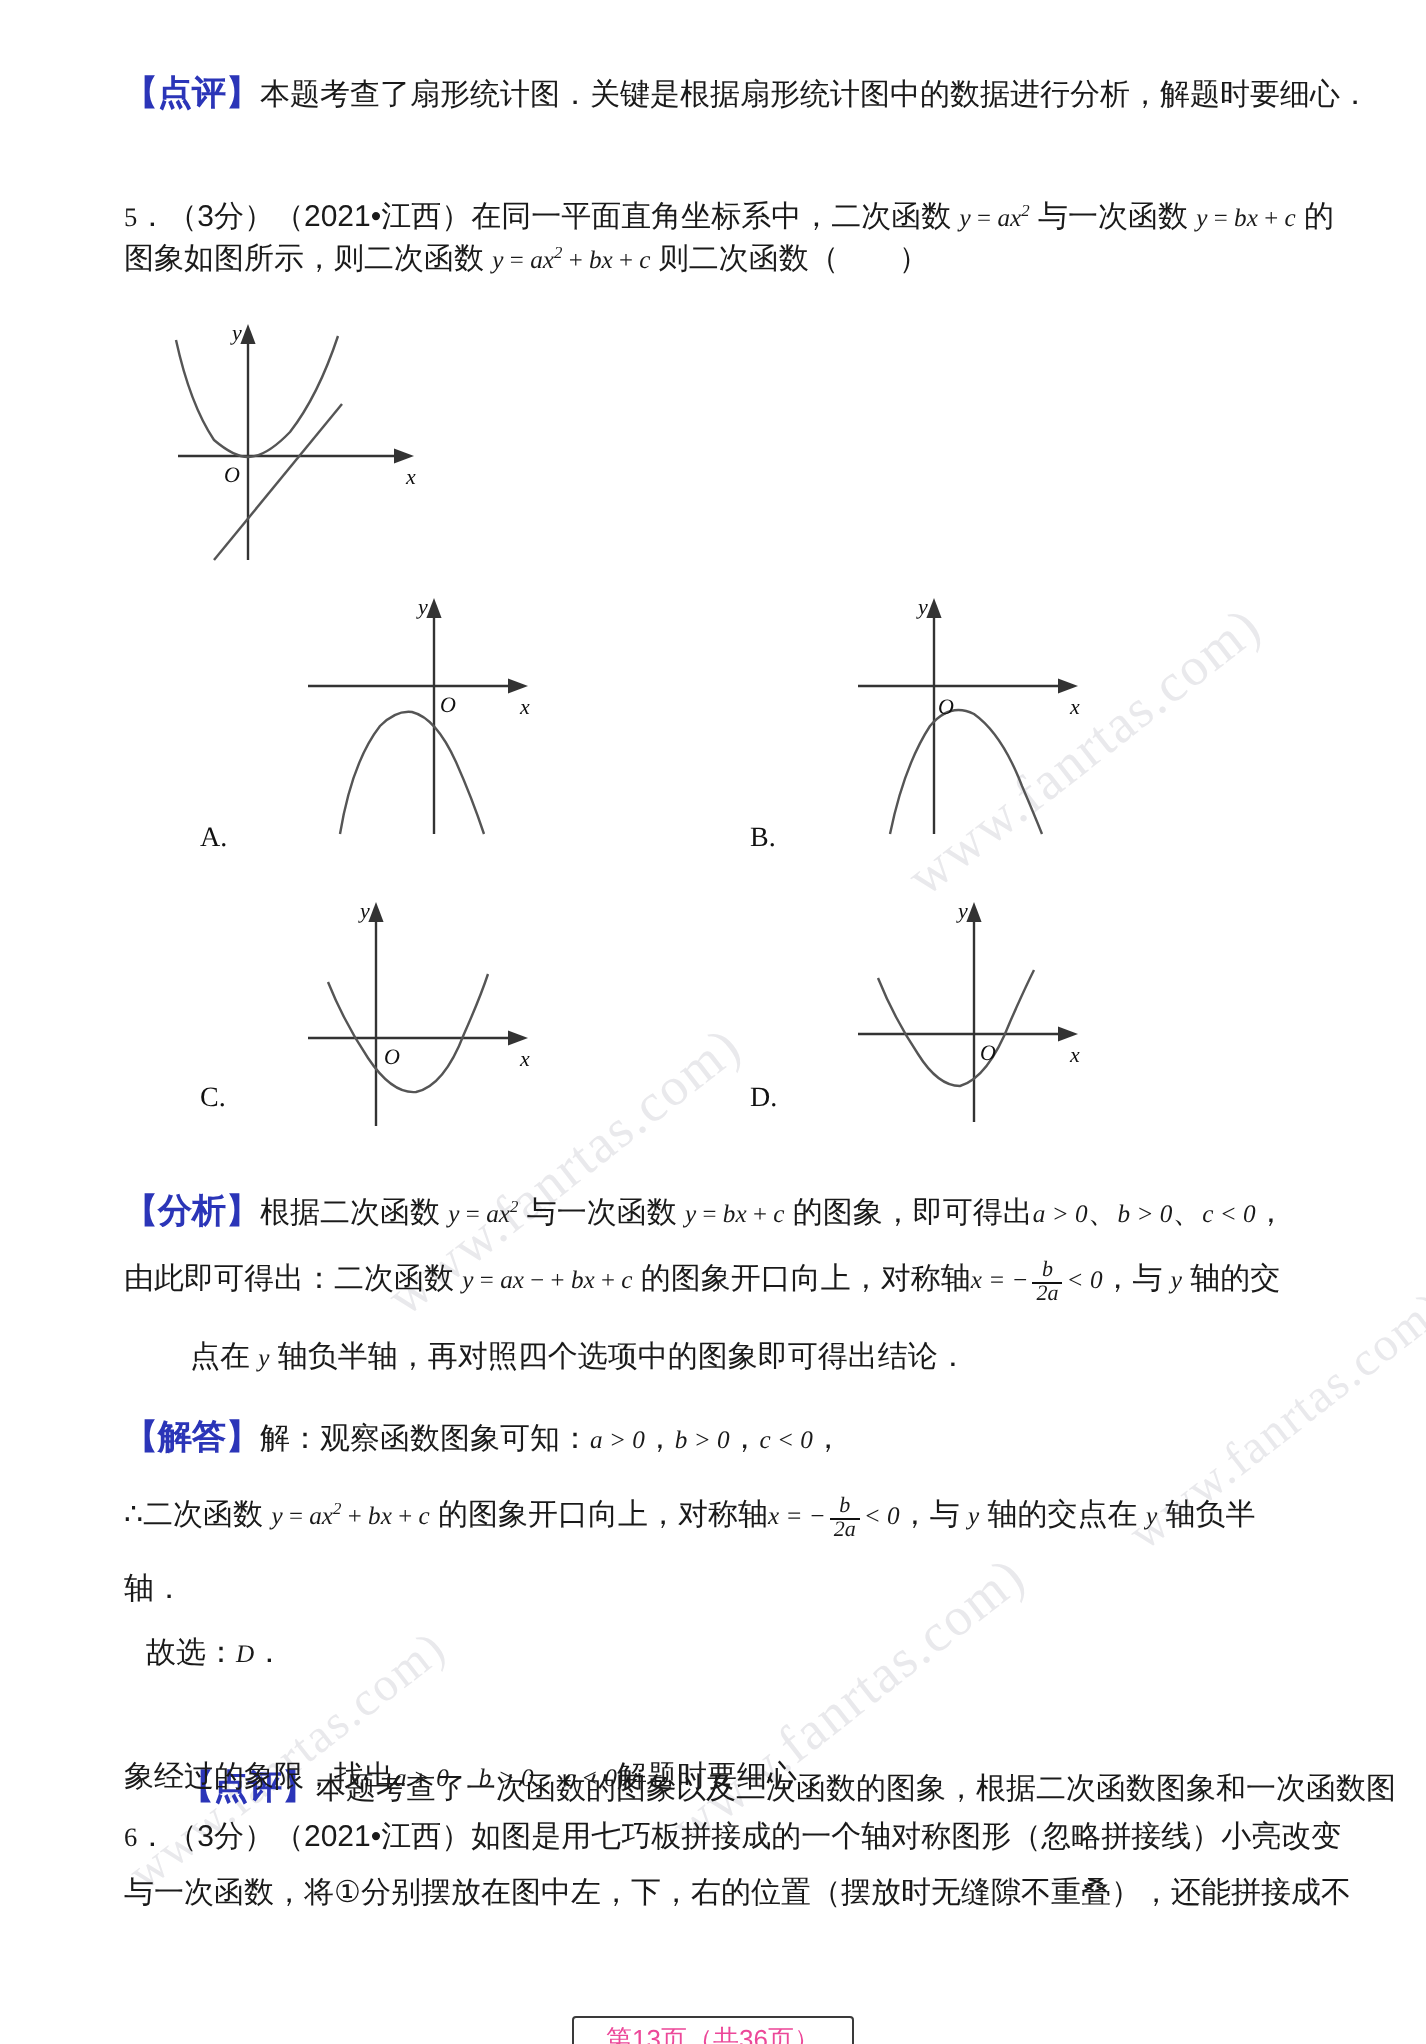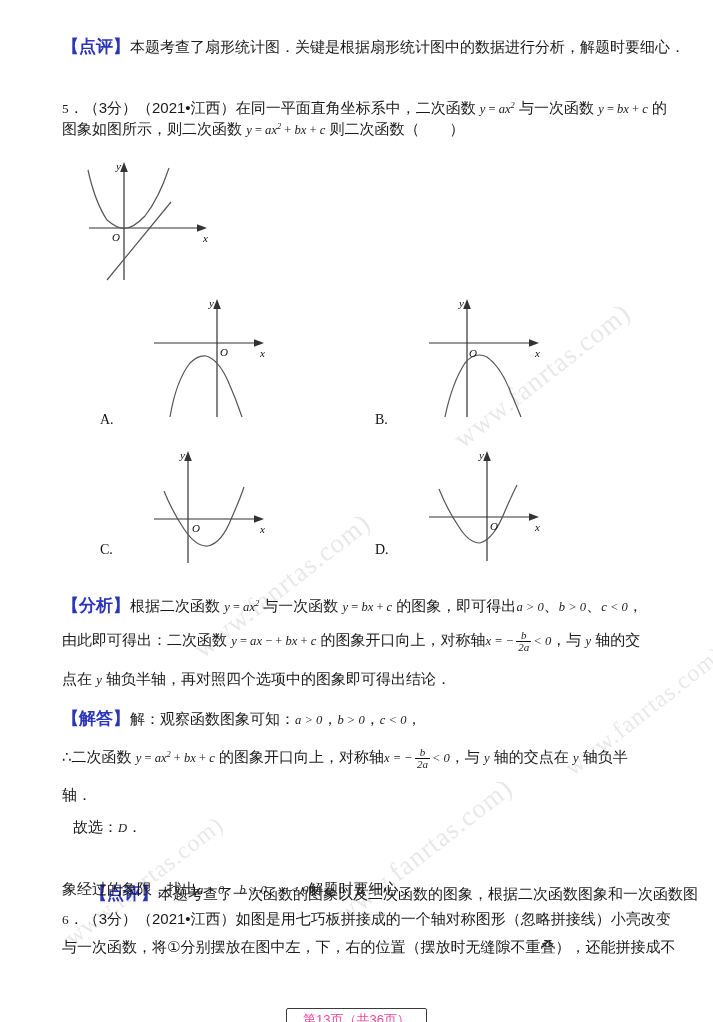--- a/index.html
+++ b/index.html
@@ -247,21 +247,21 @@
     <div class="opt-label" style="left:375px; top:542px;">D.</div>
 
     <div class="line" style="top:595px;">
       <span class="tag">【分析】</span><span class="cn">根据二次函数 </span><span class="mi"><i>y</i> <span class="mop">=</span> <i>a</i><i>x</i><span class="sup">2</span></span><span class="cn"> 与一次函数 </span><span class="mi"><i>y</i> <span class="mop">=</span> <i>bx</i> <span class="mop">+</span> <i>c</i></span><span class="cn"> 的图象，即可得出</span><span class="mi">a &gt; 0</span><span class="cn">、</span><span class="mi">b &gt; 0</span><span class="cn">、</span><span class="mi">c &lt; 0</span><span class="cn">，</span>
     </div>
 
     <div class="line" style="top:630px;">
       <span class="cn">由此即可得出：二次函数 </span><span class="mi"><i>y</i> <span class="mop">=</span> <i>ax</i> <span class="mop">−</span> <span class="mop">+</span> <i>bx</i> <span class="mop">+</span> <i>c</i></span><span class="cn"> 的图象开口向上，对称轴</span><span class="mi">x = −</span><span class="frac"><span class="top">b</span><span class="bot">2a</span></span><span class="mi">&lt; 0</span><span class="cn">，与 </span><span class="mi">y</span><span class="cn"> 轴的交</span>
     </div>
 
-    <div class="line" style="top:670px;">
+    <div class="line" style="top:670px;margin-left:33px;">
       <span class="cn">点在 </span><span class="mi">y</span><span class="cn"> 轴负半轴，再对照四个选项中的图象即可得出结论．</span>
     </div>
 
     <div class="line" style="top:710px;">
       <span class="tag">【解答】</span><span class="cn">解：观察函数图象可知：</span><span class="mi">a &gt; 0</span><span class="cn">，</span><span class="mi">b &gt; 0</span><span class="cn">，</span><span class="mi">c &lt; 0</span><span class="cn">，</span>
     </div>
 
     <div class="line" style="top:746px;">
       <span class="cn">∴二次函数 </span><span class="mi"><i>y</i> <span class="mop">=</span> <i>a</i><i>x</i><span class="sup">2</span> <span class="mop">+</span> <i>bx</i> <span class="mop">+</span> <i>c</i></span><span class="cn"> 的图象开口向上，对称轴</span><span class="mi">x = −</span><span class="frac"><span class="top">b</span><span class="bot">2a</span></span><span class="mi">&lt; 0</span><span class="cn">，与 </span><span class="mi">y</span><span class="cn"> 轴的交点在 </span><span class="mi">y</span><span class="cn"> 轴负半</span>
     </div>

